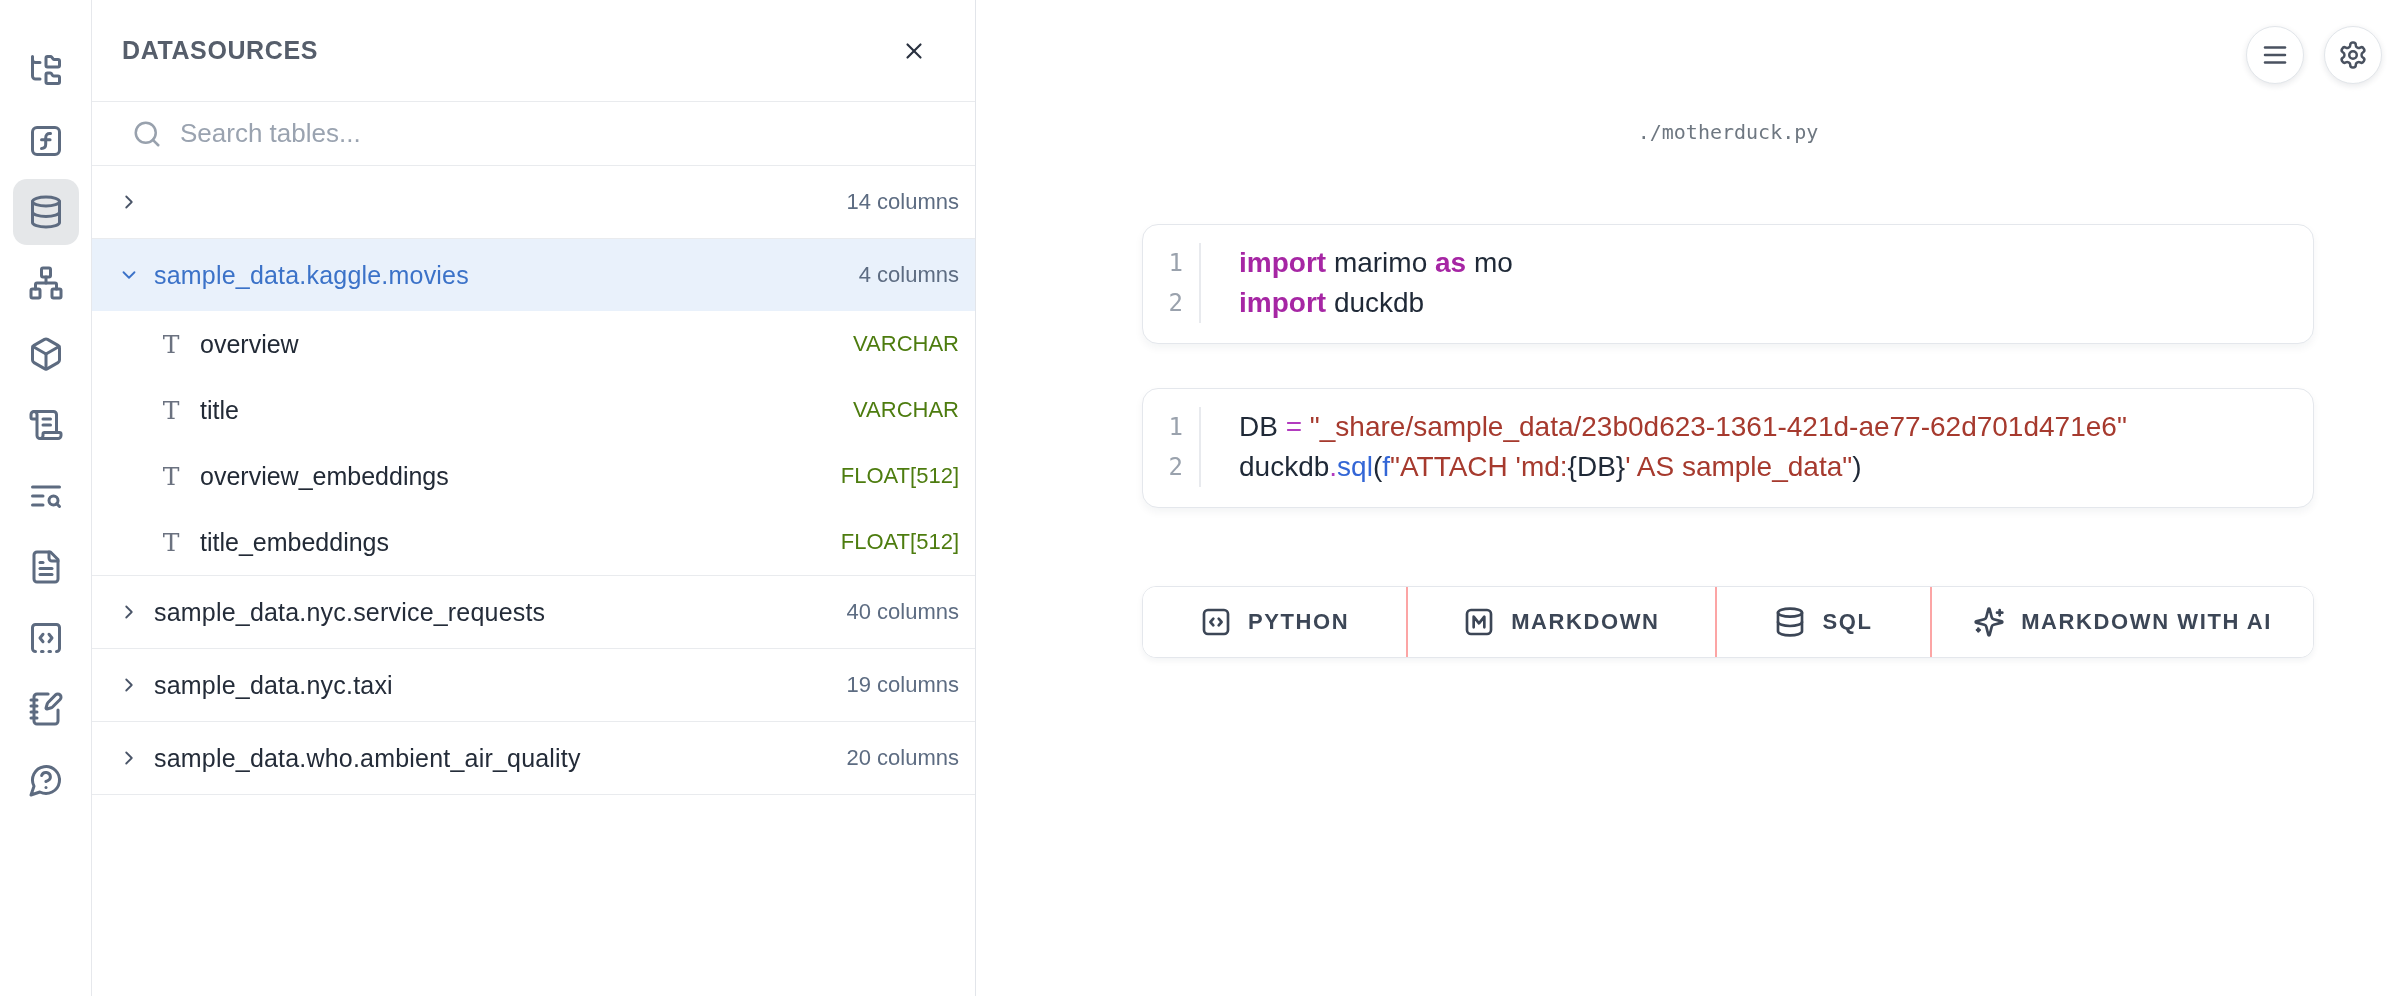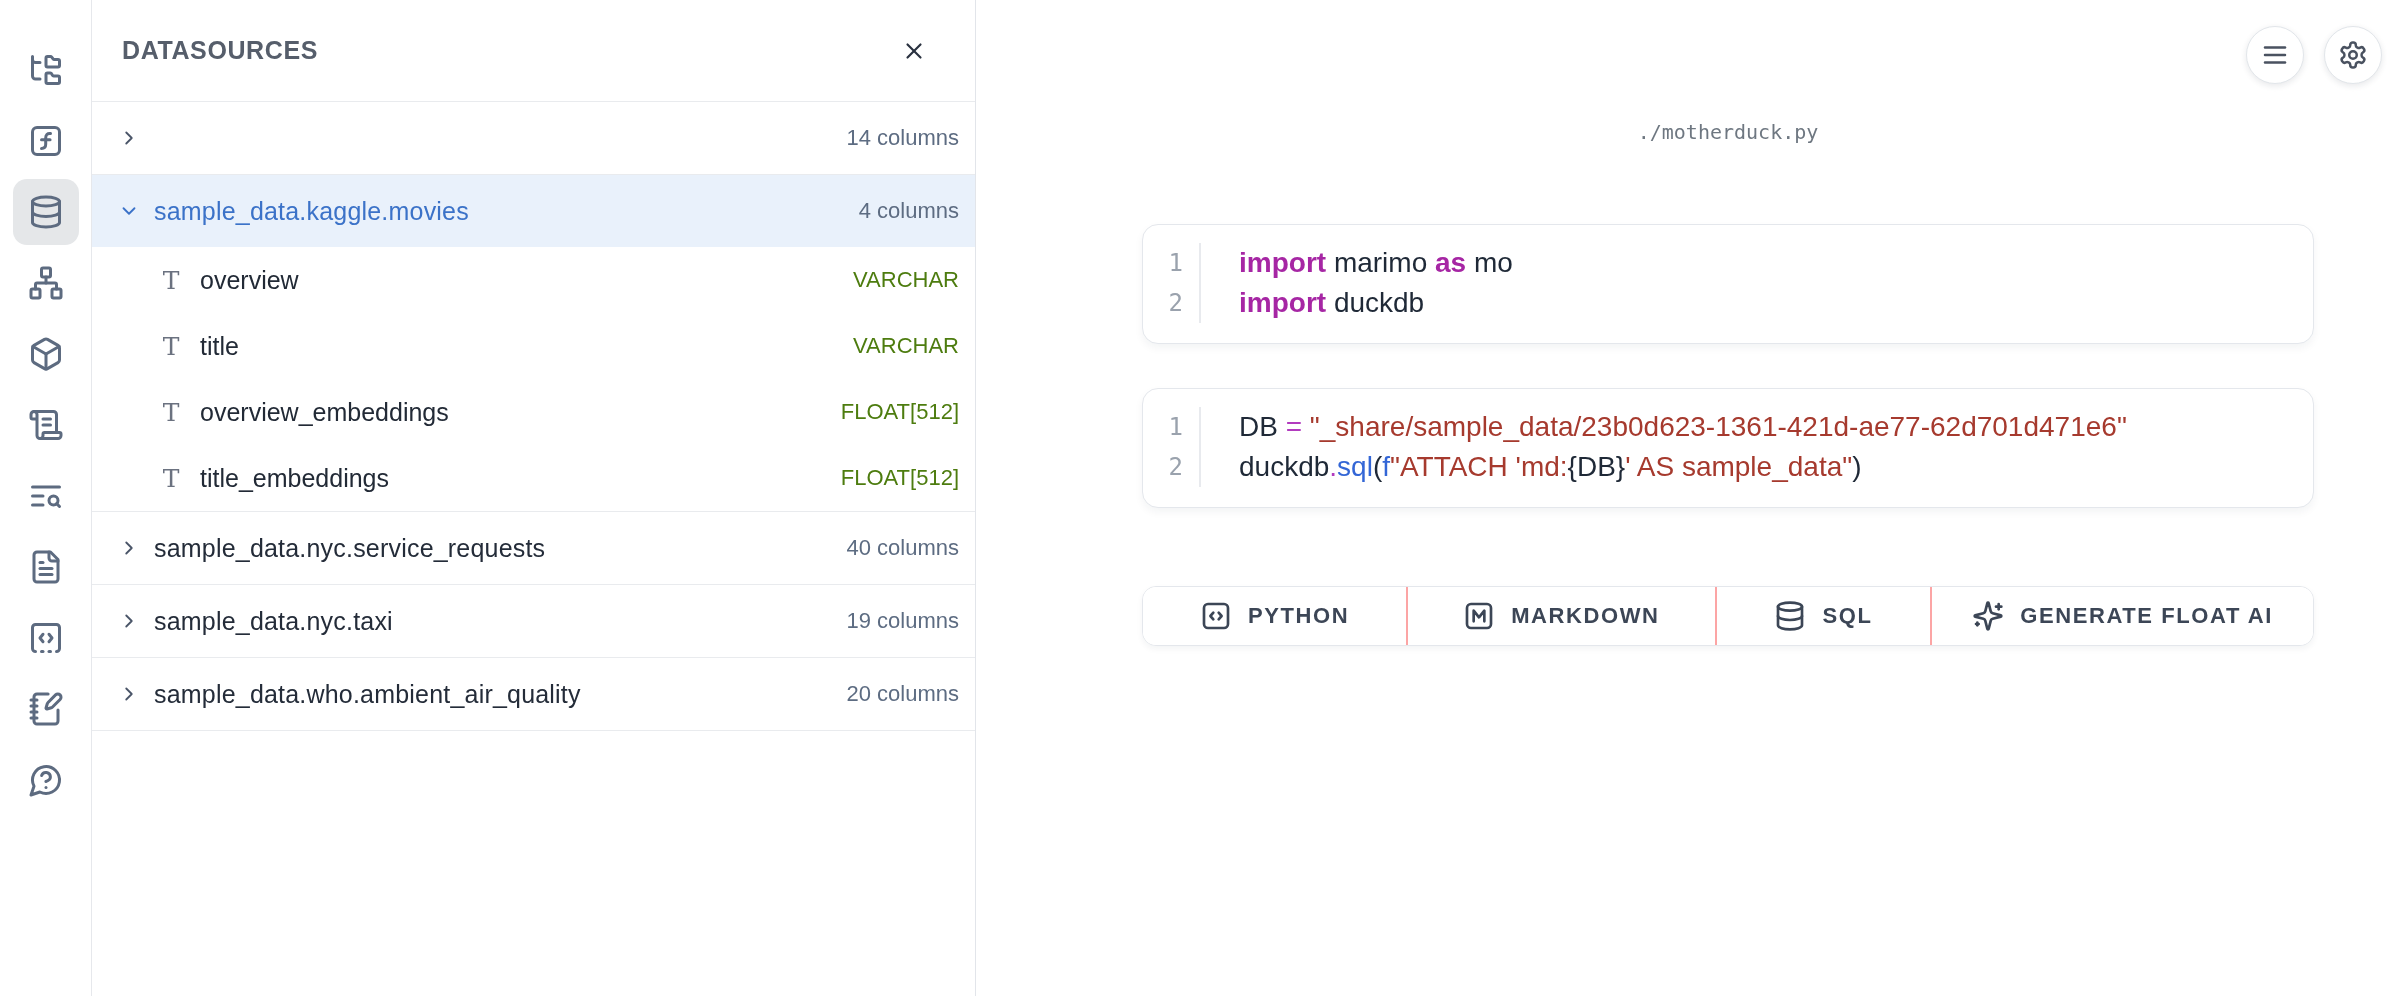--- a/index.html
+++ b/index.html
@@ -110,21 +110,21 @@
     padding-left:38px; font-family:Liberation Sans, sans-serif;
     font-size:28px; line-height:40px; color:#1f2937; white-space:pre;
   }
   .tok-kw{color:var(--kw); font-weight:bold;}
   .tok-str{color:var(--str);}
   .tok-fn{color:var(--fn);}
   .tok-op{color:var(--op);}
   .tok-pl{color:#1f2937;}
 
   .add-cell-bar{
-    margin-top:78px; height:60px; background:#fff;
+    margin-top:78px; height:72px; background:#fff;
     border:1px solid #e4e7ec; border-radius:14px;
     box-shadow:0 3px 6px rgba(22,32,50,.05);
     display:flex; overflow:hidden;
   }
   .seg{
     display:flex; align-items:center; justify-content:center; gap:16px;
     border:none; background:#fff; cursor:pointer;
     color:#3c4656; font-family:inherit; font-size:22px; font-weight:700;
     letter-spacing:1.6px;
   }
@@ -235,20 +235,29 @@
   <aside class="panel">
     <header class="panel-header">
       <h1 class="panel-title">DATASOURCES</h1>
       <button class="close-btn">
           <svg viewBox="0 0 24 24" width="26" height="26" fill="none" stroke="currentColor" stroke-width="2" stroke-linecap="round" stroke-linejoin="round">
             <path d="M18 6 6 18"></path>
             <path d="m6 6 12 12"></path>
           </svg>
         </button>
     </header>
+    <div class="search-row">
+      <span style="display:flex">
+          <svg viewBox="0 0 24 24" width="30" height="30" fill="none" stroke="currentColor" stroke-width="2" stroke-linecap="round" stroke-linejoin="round">
+            <circle cx="11" cy="11" r="8"></circle>
+            <path d="m21 21-4.3-4.3"></path>
+          </svg>
+        </span>
+      <input class="search-input" placeholder="Search tables..." style="">
+    </div>
     <div class="table-list" id="table-list">
         <div class="tgroup">
           <div class="trow">
             <span class="chev">
               <svg viewBox="0 0 24 24" width="22" height="22" fill="none" stroke="currentColor" stroke-width="2" stroke-linecap="round" stroke-linejoin="round">
                 <path d="m9 18 6-6-6-6"></path>
               </svg>
             </span>
             <span class="tcount">14 columns</span>
           </div>
@@ -379,19 +388,19 @@
             <span>SQL</span>
           </button>
           <button class="seg">
             <svg viewBox="0 0 24 24" width="32" height="32" fill="none" stroke="currentColor" stroke-width="2" stroke-linecap="round" stroke-linejoin="round">
               <path d="M9.937 15.5A2 2 0 0 0 8.5 14.063l-6.135-1.582a.5.5 0 0 1 0-.962L8.5 9.936A2 2 0 0 0 9.937 8.5l1.582-6.135a.5.5 0 0 1 .963 0L14.063 8.5A2 2 0 0 0 15.5 9.937l6.135 1.581a.5.5 0 0 1 0 .964L15.5 14.063a2 2 0 0 0-1.437 1.437l-1.582 6.135a.5.5 0 0 1-.963 0z"></path>
               <path d="M20 3v4"></path>
               <path d="M22 5h-4"></path>
               <path d="M4 17v2"></path>
               <path d="M5 18H3"></path>
             </svg>
-            <span>GENERATE FLOAT AI</span>
+            <span>MARKDOWN WITH AI</span>
           </button>
         </div>
     </div>
   </main>
 
 </div>
 
 </body></html>

